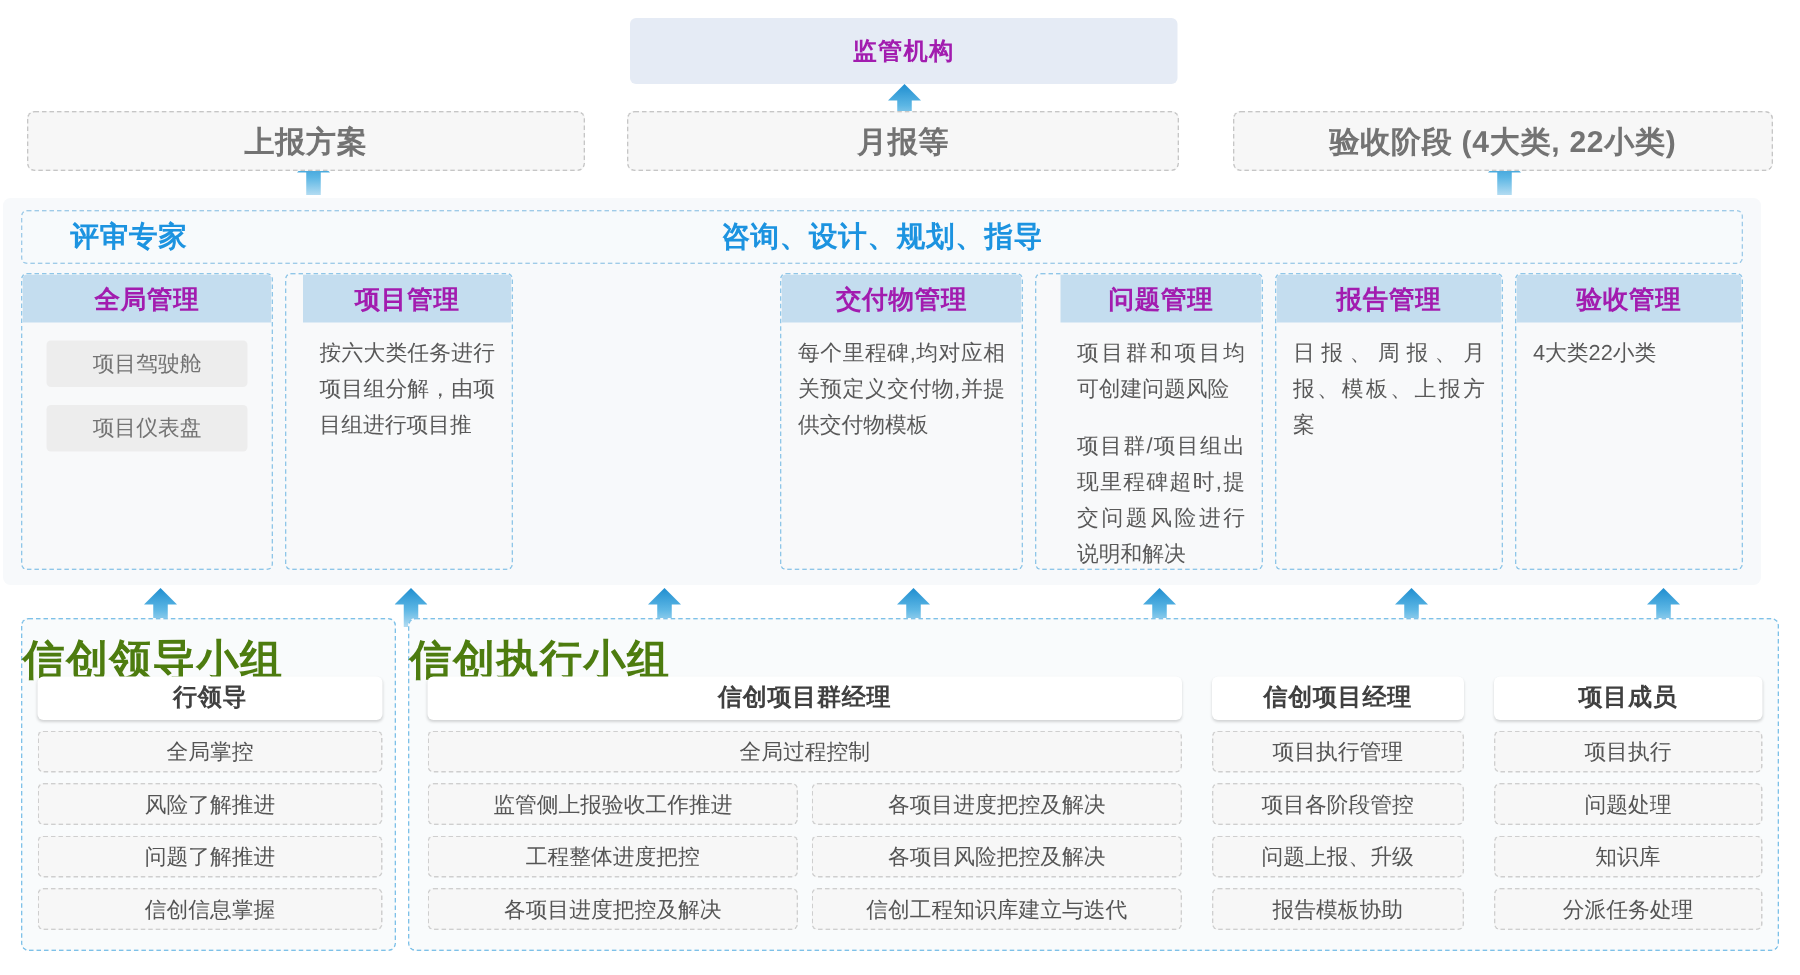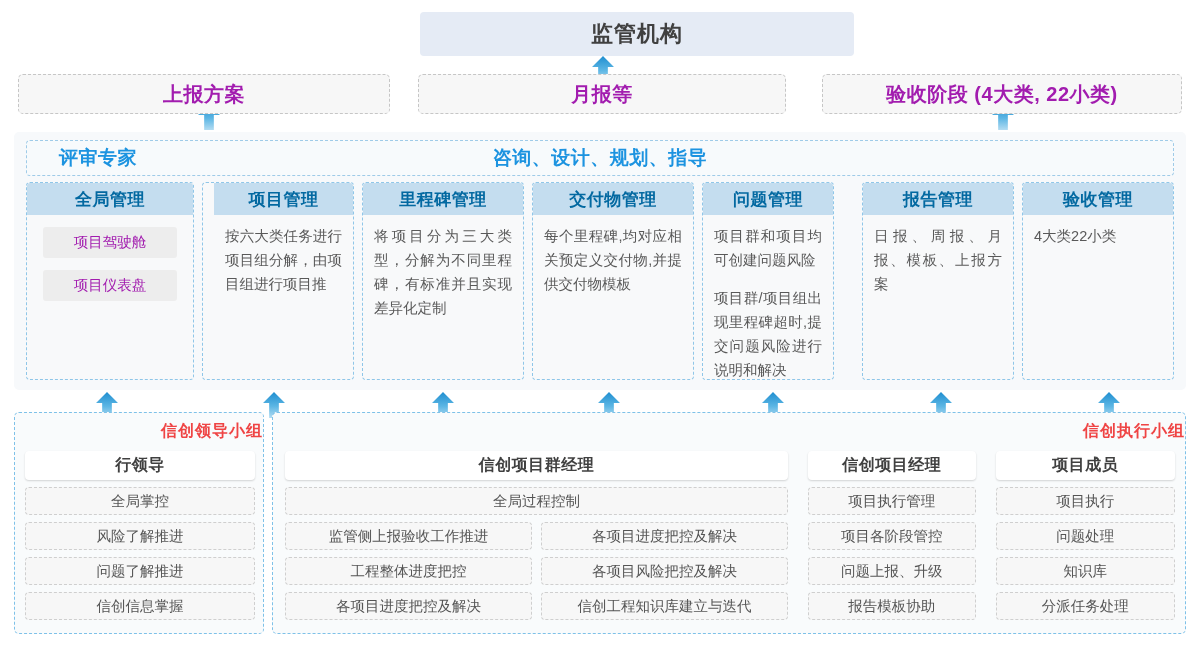--- a/index.html
+++ b/index.html
@@ -6,49 +6,49 @@
   html, body {
     width: 1200px; height: 650px;
     background: #ffffff;
     font-family: "Liberation Sans", "DejaVu Sans", sans-serif;
     overflow: hidden;
   }
   .page { position: relative; width: 1200px; height: 650px; }
 
   
   .regulator {
-    position: absolute; left: 420px; top: 12px; width: 434px; height: 44px;
+    position: absolute; left: 420px; top: 12px; width: 365px; height: 44px;
     background: #e5ebf5; border-radius: 4px;
     display: flex; align-items: center; justify-content: center;
-    color: #404040; font-size: 22px; font-weight: bold; letter-spacing: 1px;
+    color: #a21caf; font-size: 16px; font-weight: bold; letter-spacing: 1px;
   }
 
   
   .report-row { position: absolute; left: 0; top: 74px; width: 1200px; height: 40px; }
   .report-box {
     position: absolute; top: 0; height: 40px;
     background: #f7f7f7; border: 1px dashed #c6c6c6; border-radius: 5px;
     display: flex; align-items: center; justify-content: center;
-    color: #a21caf; font-size: 20px; font-weight: bold; letter-spacing: .5px;
+    color: #737373; font-size: 20px; font-weight: bold; letter-spacing: .5px;
   }
   .report-box.b0 { left: 18px;  width: 372px; }
   .report-box.b1 { left: 418px; width: 368px; }
   .report-box.b2 { left: 822px; width: 360px; }
 
   
   .arrow {
     position: absolute; width: 22px; height: 26px;
     background: linear-gradient(180deg, #1f8ed0 0%, #5cb6e4 55%, #b3dcf2 100%);
     -webkit-clip-path: polygon(50% 0%, 100% 42%, 72% 42%, 72% 100%, 28% 100%, 28% 42%, 0% 42%);
     clip-path: polygon(50% 0%, 100% 42%, 72% 42%, 72% 100%, 28% 100%, 28% 42%, 0% 42%);
   }
 
   
   .mid-panel {
-    position: absolute; left: 14px; top: 132px; width: 1172px; height: 258px;
+    position: absolute; left: 2px; top: 132px; width: 1172px; height: 258px;
     background: #f7f9fb; border-radius: 5px;
   }
   .advisor-bar {
     position: absolute; left: 12px; top: 8px; width: 1148px; height: 36px;
     border: 1px dashed #9fcbe8; border-radius: 4px; background: #f7fafc;
   }
   .advisor-left {
     position: absolute; left: 32px; top: 50%; transform: translateY(-50%);
     color: #1c93e0; font-size: 19px; font-weight: bold; letter-spacing: .5px;
   }
@@ -61,46 +61,46 @@
   
   .cards { position: absolute; left: 12px; top: 50px; width: 1148px; height: 198px; }
   .card {
     position: absolute; top: 0; height: 198px;
     border: 1px dashed #8fc6e8; border-radius: 4px;
     background: #f8f9fa; overflow: hidden;
   }
   .card-head {
     height: 32px; background: #c4ddef;
     display: flex; align-items: center; justify-content: center;
-    color: #0369a1; font-size: 17px; font-weight: bold; letter-spacing: .5px;
+    color: #a21caf; font-size: 17px; font-weight: bold; letter-spacing: .5px;
   }
   .card-body { padding: 9px 11px 0 11px; }
   .card-para {
     color: #595959; font-size: 14.5px; line-height: 24px;
     text-align: justify; text-align-last: left; margin-bottom: 14px;
   }
   .card-para:last-child { margin-bottom: 0; }
   .card-chip {
     background: #ededed; border-radius: 3px; height: 31px; margin: 0 6px 12px 6px;
     display: flex; align-items: center; justify-content: center;
-    color: #a21caf; font-size: 14.5px;
+    color: #737373; font-size: 14.5px;
   }
   .card-body.chips { padding: 12px 10px 0 10px; }
 
   
   .bot-left {
     position: absolute; left: 14px; top: 412px; width: 250px; height: 222px;
     border: 1px dashed #7ec1e8; border-radius: 5px; background: #f9fbfc;
   }
   .bot-right {
     position: absolute; left: 272px; top: 412px; width: 914px; height: 222px;
     border: 1px dashed #7ec1e8; border-radius: 5px; background: #f9fbfc;
   }
   .group-title {
-    text-align: right; color: #ef4444; font-size: 16px; font-weight: bold;
+    text-align: left; color: #4d7c0f; font-size: 28px; font-weight: bold;
     letter-spacing: 1px; padding-top: 8px;
   }
   .role-head {
     background: #ffffff; border-radius: 4px; height: 29px;
     box-shadow: 0 1px 2px rgba(0,0,0,.16);
     display: flex; align-items: center; justify-content: center;
     color: #404040; font-size: 16px; font-weight: bold; letter-spacing: .5px;
   }
   .role-item {
     background: #f7f7f7; border: 1px dashed #cfcfcf; border-radius: 4px;
@@ -167,35 +167,29 @@
         </div>
       </div>
 
       <div class="card" style="left:176px; width:152px;padding-left:11px;">
         <div class="card-head">项目管理</div>
         <div class="card-body">
           <div class="card-para">按六大类任务进行项目组分解，由项目组进行项目推</div>
         </div>
       </div>
 
-      <div class="card" style="left:336px; width:162px;">
-        <div class="card-head">里程碑管理</div>
-        <div class="card-body">
-          <div class="card-para">将项目分为三大类型，分解为不同里程碑，有标准并且实现差异化定制</div>
-        </div>
-      </div>
 
       <div class="card" style="left:506px; width:162px;">
         <div class="card-head">交付物管理</div>
         <div class="card-body">
           <div class="card-para">每个里程碑,均对应相关预定义交付物,并提供交付物模板</div>
         </div>
       </div>
 
-      <div class="card" style="left:676px; width:132px;">
+      <div class="card" style="left:676px; width:152px;padding-left:16px;">
         <div class="card-head">问题管理</div>
         <div class="card-body">
           <div class="card-para">项目群和项目均可创建问题风险</div>
           <div class="card-para">项目群/项目组出现里程碑超时,提交问题风险进行说明和解决</div>
         </div>
       </div>
 
       <div class="card" style="left:836px; width:152px;">
         <div class="card-head">报告管理</div>
         <div class="card-body">

